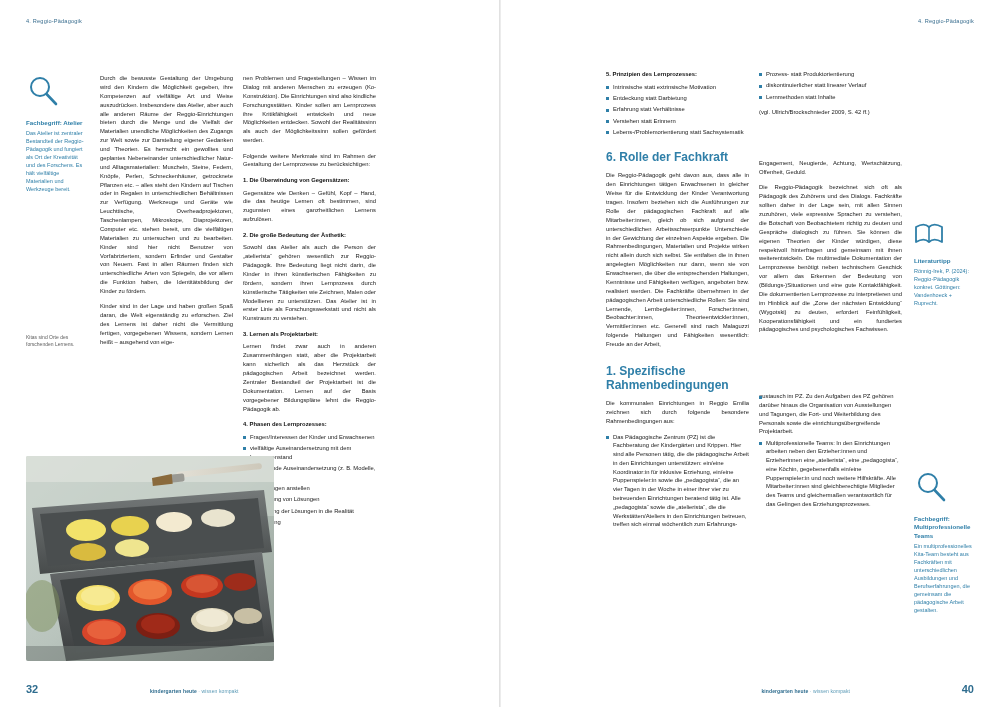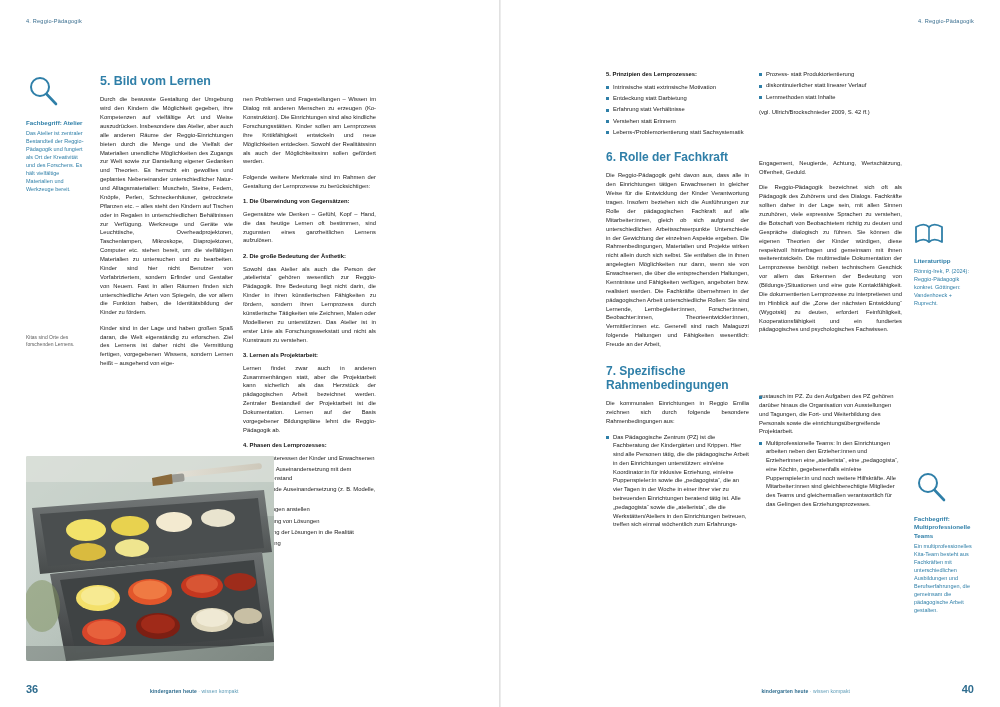--- a/index.html
+++ b/index.html
@@ -98,21 +98,20 @@
           <circle cx="14" cy="13" r="9" fill="none" stroke="#2f7fa8" stroke-width="2"></circle>
           <line x1="20.5" y1="20" x2="30" y2="30" stroke="#2f7fa8" stroke-width="2.6" stroke-linecap="round"></line>
         </svg>
       </span>
       <div class="marg-title">Fachbegriff: Atelier</div>
       <div class="marg-text">Das Atelier ist zentraler Bestandteil der Reggio-Pädagogik und fungiert als Ort der Kreativität und des Forschens. Es hält vielfältige Materialien und Werkzeuge bereit.</div>
       <div class="marg-caption" style="margin-top:140px;">Kitas sind Orte des forschenden Lernens.</div>
     </div>
 
     <div class="l-main">
-      <h2 class="section">5. Bild vom Lernen</h2>
       <div class="colwrap">
         <div class="col">
           <p class="body">Durch die bewusste Gestaltung der Umgebung wird den Kindern die Möglichkeit gegeben, ihre Kompetenzen auf vielfältige Art und Weise auszudrücken. Insbesondere das Atelier, aber auch alle anderen Räume der Reggio-Einrichtungen bieten durch die Menge und die Vielfalt der Materialien unendliche Möglichkeiten des Zugangs zur Welt sowie zur Darstellung eigener Gedanken und Theorien. Es herrscht ein gewolltes und geplantes Nebeneinander unterschiedlicher Natur- und Alltagsmaterialien: Muscheln, Steine, Federn, Knöpfe, Perlen, Schneckenhäuser, getrocknete Pflanzen etc. – alles steht den Kindern auf Tischen oder in Regalen in unterschiedlichen Behältnissen zur Verfügung. Werkzeuge und Geräte wie Leuchttische, Overheadprojektoren, Taschenlampen, Mikroskope, Diaprojektoren, Computer etc. stehen bereit, um die vielfältigen Materialien zu untersuchen und zu bearbeiten. Kinder sind hier nicht Benutzer von Vorfabriziertem, sondern Erfinder und Gestalter von Neuem. Fast in allen Räumen finden sich unterschiedliche Arten von Spiegeln, die vor allem die Funktion haben, die Identitätsbildung der Kinder zu fördern.</p>
           <p class="body">Kinder sind in der Lage und haben großen Spaß daran, die Welt eigenständig zu erforschen. Ziel des Lernens ist daher nicht die Vermittlung fertigen, vorgegebenen Wissens, sondern Lernen heißt – ausgehend von eige-</p>
         </div>
         <div class="col">
           <p class="body">nen Problemen und Fragestellungen – Wissen im Dialog mit anderen Menschen zu erzeugen (Ko-Konstruktion). Die Einrichtungen sind also kindliche Forschungsstätten. Kinder sollen am Lernprozess ihre Kritikfähigkeit entwickeln und neue Möglichkeiten entdecken. Sowohl der Realitätssinn als auch der Möglichkeitssinn sollen gefördert werden.</p>
           <p class="body">Folgende weitere Merkmale sind im Rahmen der Gestaltung der Lernprozesse zu berücksichtigen:</p>
 
           <p class="sub">1. Die Überwindung von Gegensätzen:</p>
@@ -192,21 +191,21 @@
         <rect x="142" y="19" width="16" height="8" rx="2" fill="#9a9a94" transform="rotate(-6 142 19)"></rect>
         <path d="M126 22 L146 20 L146 30 L126 30 Z" fill="#8a6a3c" transform="rotate(-6 126 22)"></path>
 
         <ellipse cx="16" cy="150" rx="18" ry="26" fill="#7e8f5c" opacity="0.5"></ellipse>
 
         <rect x="0" y="190" width="248" height="15" fill="#6d7571" opacity="0.5"></rect>
       </svg>
     </div>
 
     <div class="footlogo l"><b>kindergarten heute</b><span class="light"> · wissen kompakt</span></div>
-    <div class="folio l">36</div>
+    <div class="folio l">32</div>
   </div>
 
   <div class="page right">
     <div class="runhead r">4. Reggio-Pädagogik</div>
 
     <div class="r-main">
       <div class="colwrap">
 
         <div class="rcol">
           <p class="sub">5. Prinzipien des Lernprozesses:</p>
@@ -214,21 +213,21 @@
             <li>Intrinsische statt extrinsische Motivation</li>
             <li>Entdeckung statt Darbietung</li>
             <li>Erfahrung statt Verhältnisse</li>
             <li>Verstehen statt Erinnern</li>
             <li>Lebens-/Problemorientierung statt Sachsystematik</li>
           </ul>
 
           <h2 class="section small" style="margin-top:14px;">6. Rolle der Fachkraft</h2>
           <p class="body">Die Reggio-Pädagogik geht davon aus, dass alle in den Einrichtungen tätigen Erwachsenen in gleicher Weise für die Entwicklung der Kinder Verantwortung tragen. Insofern beziehen sich die Ausführungen zur Rolle der pädagogischen Fachkraft auf alle Mitarbeiter:innen, gleich ob sich aufgrund der unterschiedlichen Arbeitsschwerpunkte Unterschiede in der Gewichtung der einzelnen Aspekte ergeben. Die Rahmenbedingungen, Materialien und Projekte wirken nicht allein durch sich selbst. Sie entfalten die in ihnen angelegten Möglichkeiten nur dann, wenn sie von Erwachsenen, die über die entsprechenden Haltungen, Kenntnisse und Fähigkeiten verfügen, angeboten bzw. realisiert werden. Die Fachkräfte übernehmen in der pädagogischen Arbeit unterschiedliche Rollen: Sie sind Lernende, Lernbegleiter:innen, Forscher:innen, Beobachter:innen, Theorieentwickler:innen, Vermittler:innen etc. Generell sind nach Malaguzzi folgende Haltungen und Fähigkeiten wesentlich: Freude an der Arbeit,</p>
 
-          <h2 class="section small" style="margin-top:16px;">7. Spezifische Rahmenbedingungen</h2>
+          <h2 class="section small" style="margin-top:16px;">1. Spezifische Rahmenbedingungen</h2>
           <p class="body">Die kommunalen Einrichtungen in Reggio Emilia zeichnen sich durch folgende besondere Rahmenbedingungen aus:</p>
           <ul class="list sq">
             <li>Das Pädagogische Zentrum (PZ) ist die Fachberatung der Kindergärten und Krippen. Hier sind alle Personen tätig, die die pädagogische Arbeit in den Einrichtungen unterstützen: ein/eine Koordinator:in für inklusive Erziehung, ein/eine Puppenspieler:in sowie die „pedagogista“, die an vier Tagen in der Woche in einer ihrer vier zu betreuenden Einrichtungen beratend tätig ist. Alle „pedagogista“ sowie die „atelierista“, die die Werkstätten/Ateliers in den Einrichtungen betreuen, treffen sich einmal wöchentlich zum Erfahrungs-</li>
           </ul>
         </div>
 
         <div class="rcol">
           <ul class="list sq">
             <li>Prozess- statt Produktorientierung</li>
             <li>diskontinuierlicher statt linearer Verlauf</li>

